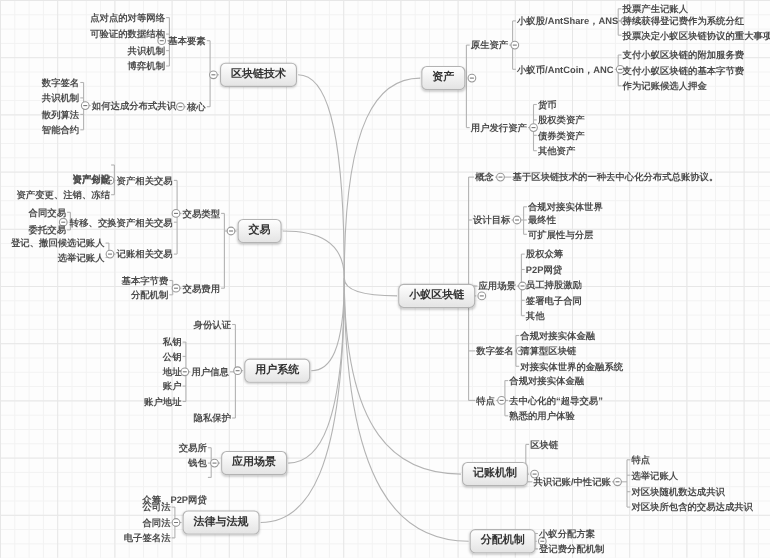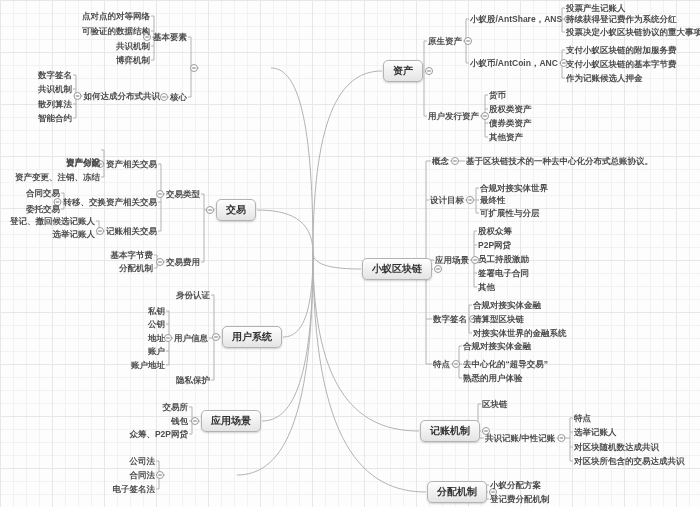--- a/index.html
+++ b/index.html
@@ -283,20 +283,21 @@
       <path class="w" d="M486,499 L489,499"></path>
       <path class="w" d="M486,485 L486,499"></path>
       <path class="w" d="M486,492 L488,492"></path>
       <g>
         <circle class="btn" cx="493" cy="492" r="3.5"></circle>
         <path class="minus" d="M491.2,492 L494.8,492"></path>
       </g>
     </svg>
 
 
+  <div class="node" id="L0" style="left:200px;top:57px">区块链技术</div>
   <div class="t" id="L0-0" style="right:513px;top:31px">基本要素</div>
   <div class="t" id="L0-0-0" style="right:550px;top:10px">点对点的对等网络</div>
   <div class="t" id="L0-0-1" style="right:550px;top:25px">可验证的数据结构</div>
   <div class="t" id="L0-0-2" style="right:550px;top:40px">共识机制</div>
   <div class="t" id="L0-0-3" style="right:550px;top:54px">博弈机制</div>
   <div class="t" id="L0-1" style="right:513px;top:91px">核心</div>
   <div class="t" id="L0-1-0" style="right:540px;top:90px">如何达成分布式共识</div>
   <div class="t" id="L0-1-0-0" style="right:628px;top:69px">数字签名</div>
   <div class="t" id="L0-1-0-1" style="right:628px;top:83px">共识机制</div>
   <div class="t" id="L0-1-0-2" style="right:628px;top:98px">散列算法</div>
@@ -324,22 +325,23 @@
   <div class="t" id="L2-1-0" style="right:535px;top:305px">私钥</div>
   <div class="t" id="L2-1-1" style="right:535px;top:318px">公钥</div>
   <div class="t" id="L2-1-2" style="right:535px;top:332px">地址</div>
   <div class="t" id="L2-1-3" style="right:535px;top:345px">账户</div>
   <div class="t" id="L2-1-4" style="right:535px;top:359px">账户地址</div>
   <div class="t" id="L2-2" style="right:490px;top:374px">隐私保护</div>
 
   <div class="node" id="L3" style="left:201px;top:410px">应用场景</div>
   <div class="t" id="L3-0" style="right:512px;top:401px">交易所</div>
   <div class="t" id="L3-1" style="right:512px;top:415px">钱包</div>
-  <div class="t" id="L3-2" style="right:512px;top:428px">众筹、P2P网贷</div>
-
+  <div class="t" id="L3-2" style="right:512px;top:448px">众筹、P2P网贷</div>
+
+  <div class="node" id="L4" style="left:166px;top:464px">法律与法规</div>
   <div class="t" id="L4-0" style="right:545px;top:455px">公司法</div>
   <div class="t" id="L4-1" style="right:545px;top:469px">合同法</div>
   <div class="t" id="L4-2" style="right:545px;top:483px">电子签名法</div>
 
   <div class="node" id="R0" style="left:383px;top:60px">资产</div>
   <div class="t" id="R0-0" style="left:428px;top:35px">原生资产</div>
   <div class="t" id="R0-0-0" style="left:470px;top:13px">小蚁股/AntShare，ANS</div>
   <div class="t" id="R0-0-0-0" style="left:566px;top:2px">投票产生记账人</div>
   <div class="t" id="R0-0-0-1" style="left:566px;top:13px">持续获得登记费作为系统分红</div>
   <div class="t" id="R0-0-0-2" style="left:566px;top:26px">投票决定小蚁区块链协议的重大事项</div>

